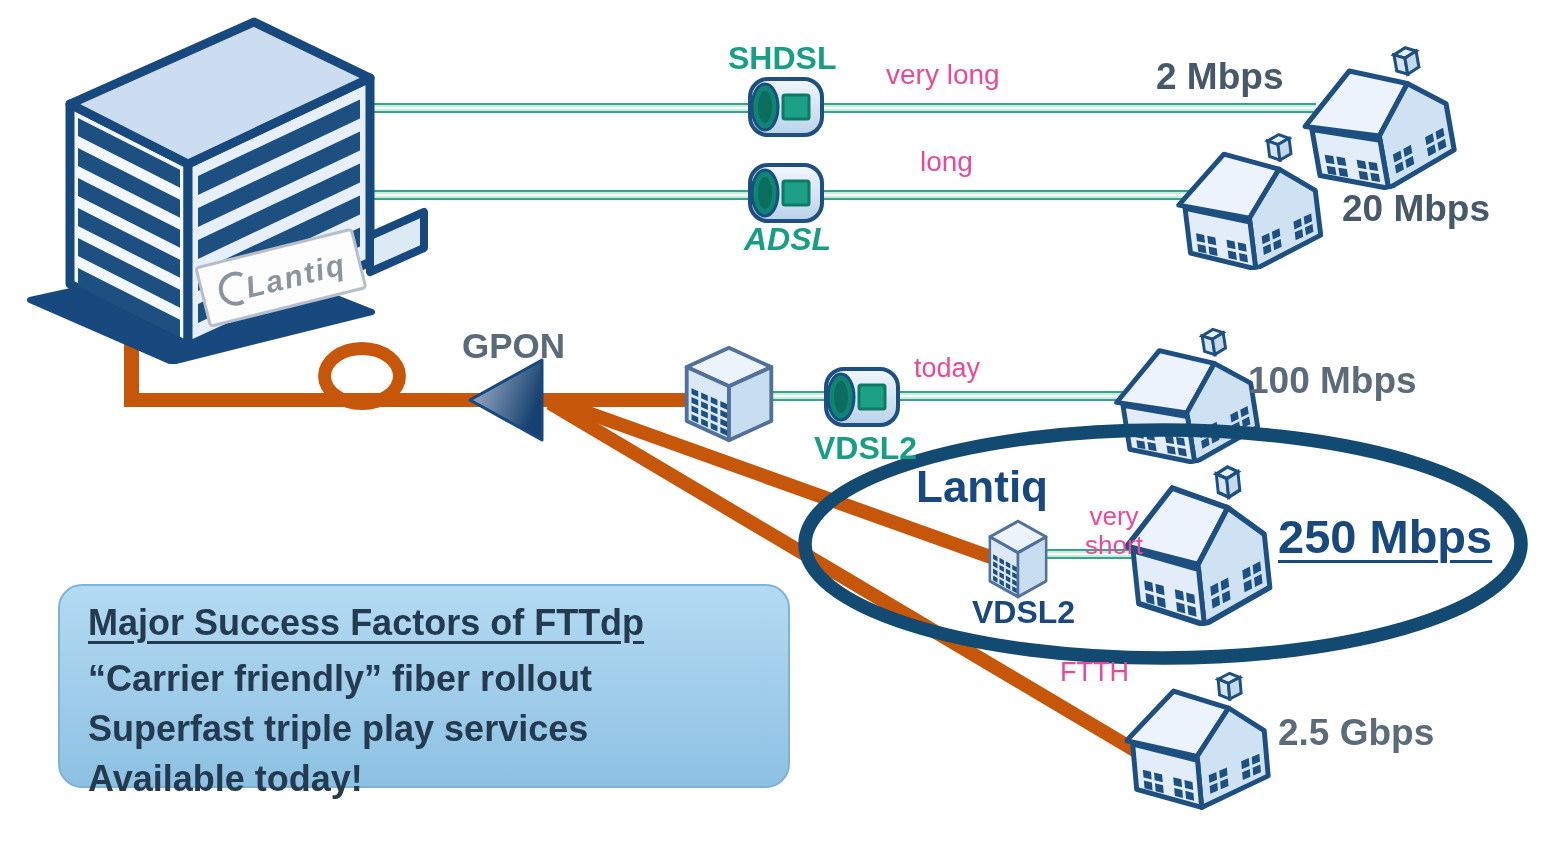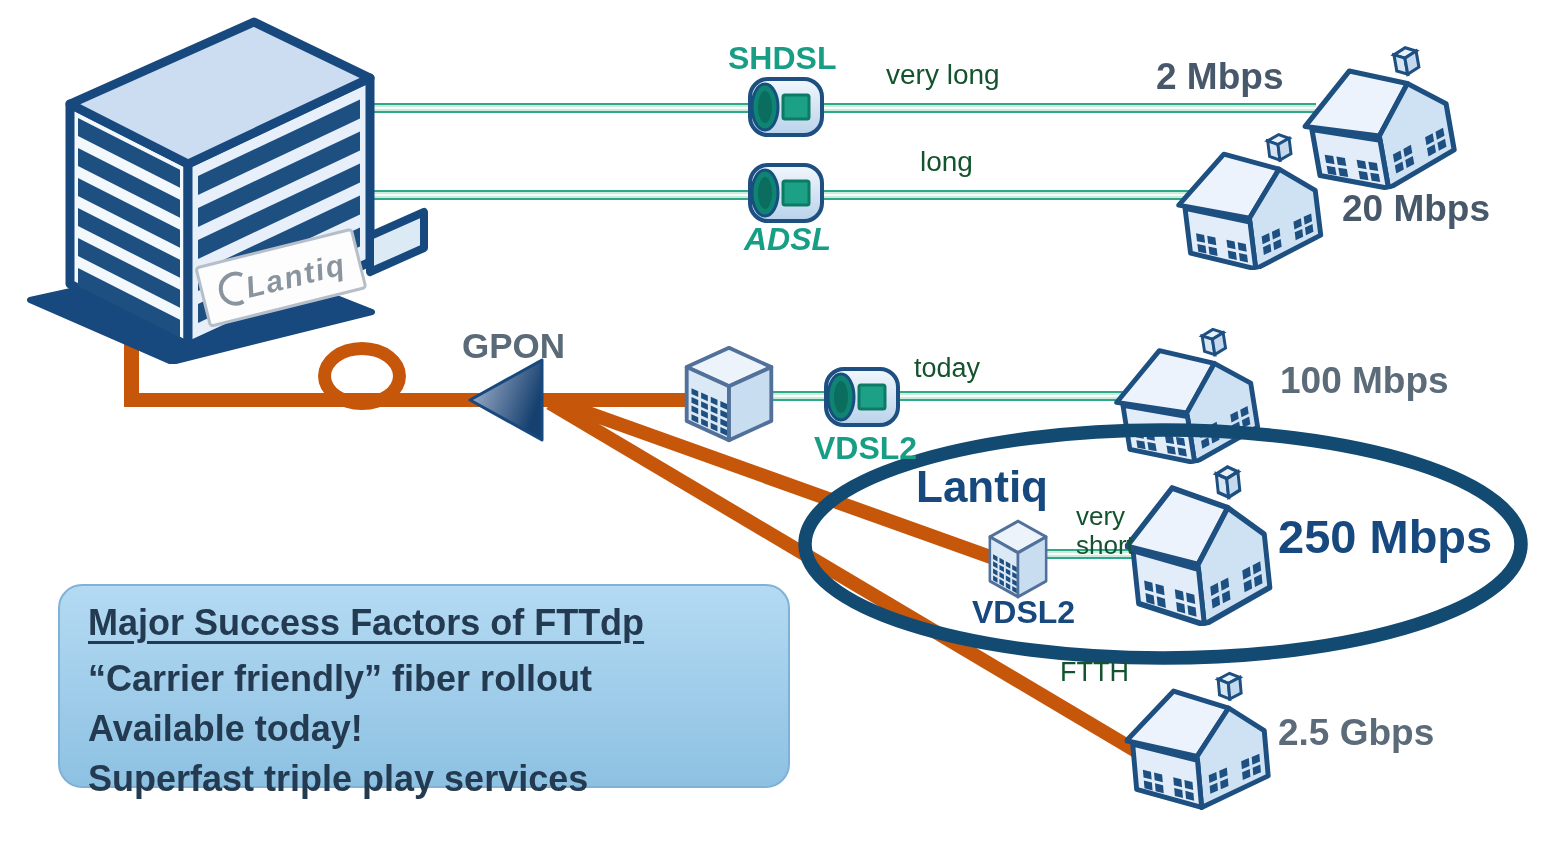--- a/index.html
+++ b/index.html
@@ -1,34 +1,34 @@
 <!DOCTYPE html>
 <html><head>
 <meta charset="utf-8">
 <style>
   html,body{margin:0;padding:0;background:#ffffff;}
   #stage{position:relative;width:1553px;height:841px;overflow:hidden;background:#ffffff;
          font-family:"Liberation Sans",sans-serif;}
   .lbl{position:absolute;white-space:nowrap;z-index:30;line-height:1.05;}
   .teal{color:#189e85;font-weight:bold;}
-  .gray{color:#14532d;}
+  .gray{color:#ec4899;text-align:center;}
   .grayb{color:#5b6b79;font-weight:bold;}
   .slate{color:#47586b;font-weight:bold;}
   .navy{color:#17497e;font-weight:bold;}
   .wrap{white-space:normal;width:76px;line-height:1.12;}
   .greenline{position:absolute;height:10px;z-index:5;background:linear-gradient(to bottom,
       #2fa78a 0%,#2fa78a 22%,#cdebdd 22%,#cdebdd 36%,#f6fcf9 36%,#f6fcf9 64%,
       #cdebdd 64%,#cdebdd 78%,#2fa78a 78%,#2fa78a 100%);}
   .orangeline{position:absolute;background:#c6570a;z-index:6;}
   .fan{transform-origin:0 50%;}
   .loop{position:absolute;width:62px;height:42px;border:13px solid #c6570a;border-radius:50%;
         background:transparent;z-index:7;}
   .icon{position:absolute;z-index:12;}
   .ellipse{position:absolute;z-index:25;}
-  .u250{text-decoration-thickness:3px;text-underline-offset:7px;}
+  .u250{text-decoration:underline;text-decoration-thickness:3px;text-underline-offset:7px;}
   #infoBox{position:absolute;left:58px;top:584px;width:732px;height:204px;z-index:40;
            border:2px solid #7fb2d6;border-radius:24px;box-sizing:border-box;
            background:linear-gradient(to bottom,#b4daf3,#8dc1e2);
            padding:16px 28px;color:#243a50;}
   #infoBox .t{font-size:36px;font-weight:bold;text-decoration:underline;text-underline-offset:6px;margin-bottom:14px;}
   #infoBox .l{font-size:36px;font-weight:bold;margin-top:8px;}
 </style>
 </head>
 <body>
 
@@ -190,30 +190,30 @@
   <div class="lbl slate" style="left:1156px;top:58px;font-size:37px;">2 Mbps</div>
 
   <div class="lbl gray" style="left:920px;top:147px;font-size:28px;">long</div>
   <div class="lbl teal" style="left:744px;top:223px;font-size:32px;font-style:italic;">ADSL</div>
   <div class="lbl slate" style="left:1342px;top:190px;font-size:37px;">20 Mbps</div>
 
   <div class="lbl grayb" style="left:462px;top:328px;font-size:35px;color:#5a6a78;">GPON</div>
 
   <div class="lbl gray" style="left:914px;top:354px;font-size:27px;">today</div>
   <div class="lbl teal" style="left:814px;top:432px;font-size:32px;">VDSL2</div>
-  <div class="lbl grayb" style="left:1280px;top:362px;font-size:37px;">100 Mbps</div>
+  <div class="lbl grayb" style="left:1248px;top:362px;font-size:37px;">100 Mbps</div>
 
   <div class="lbl navy" style="left:916px;top:464px;font-size:44px;">Lantiq</div>
   <div class="lbl gray wrap" style="left:1076px;top:490px;font-size:26px;margin-top:12px;">very short</div>
   <div class="lbl navy" style="left:972px;top:596px;font-size:32px;">VDSL2</div>
   <div class="lbl navy u250" style="left:1278px;top:512px;font-size:47px;">250 Mbps</div>
 
   <div class="lbl gray" style="left:1060px;top:658px;font-size:27px;">FTTH</div>
   <div class="lbl grayb" style="left:1278px;top:714px;font-size:37px;">2.5 Gbps</div>
 
   <div id="infoBox">
     <div class="t">Major Success Factors of FTTdp</div>
     <div class="l">“Carrier friendly” fiber rollout</div>
+    <div class="l">Superfast triple play services</div>
     <div class="l">Available today!</div>
-    <div class="l">Superfast triple play services</div>
   </div>
 
 </div>
 
 </body></html>

